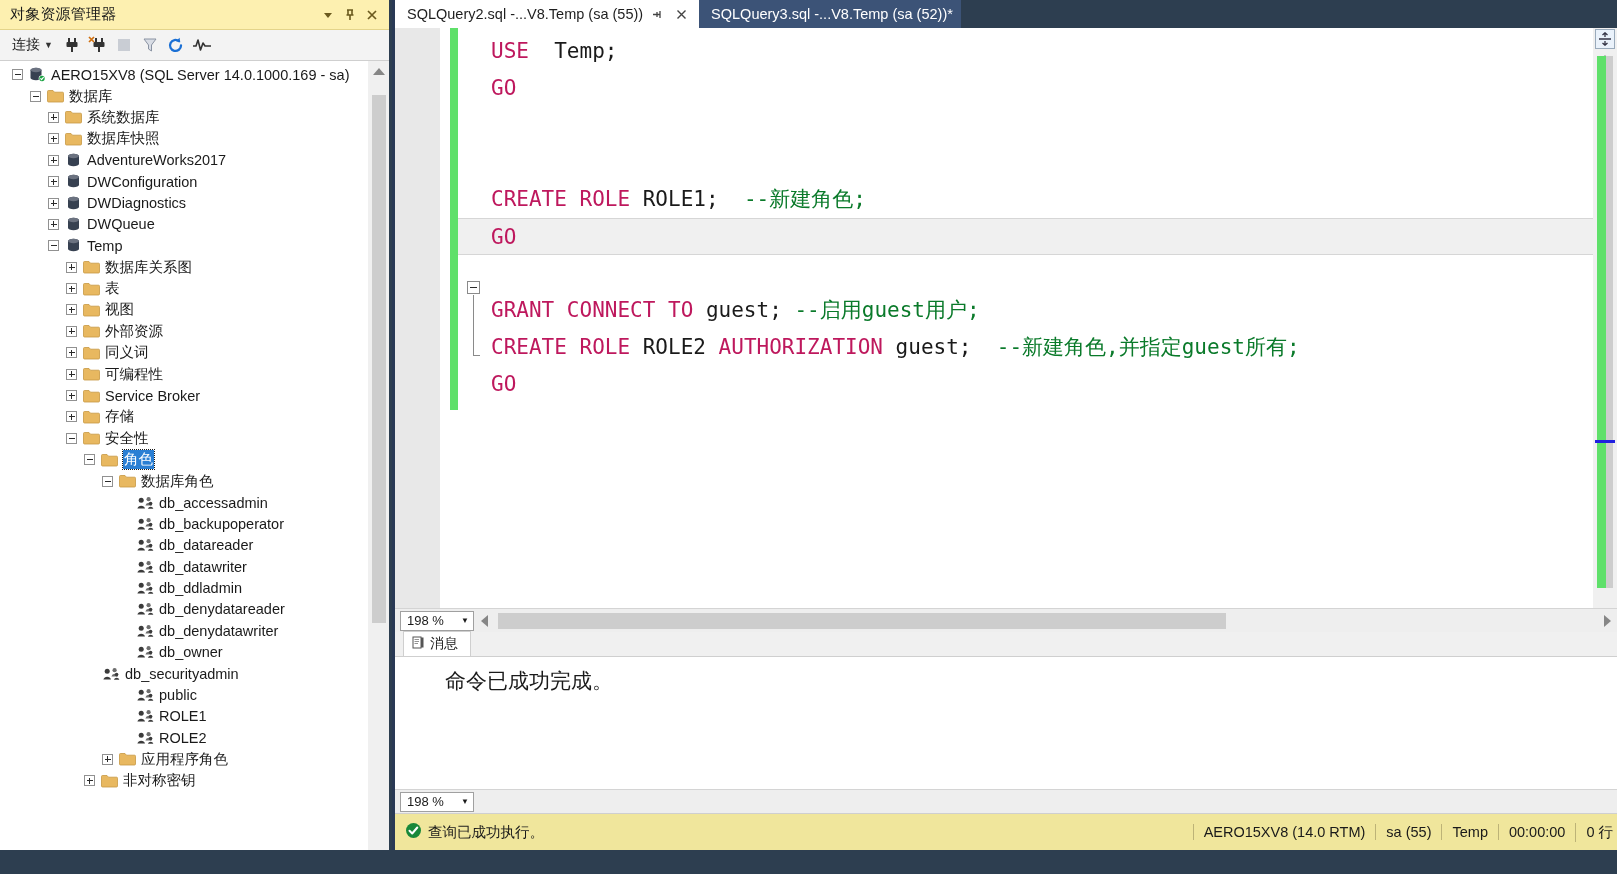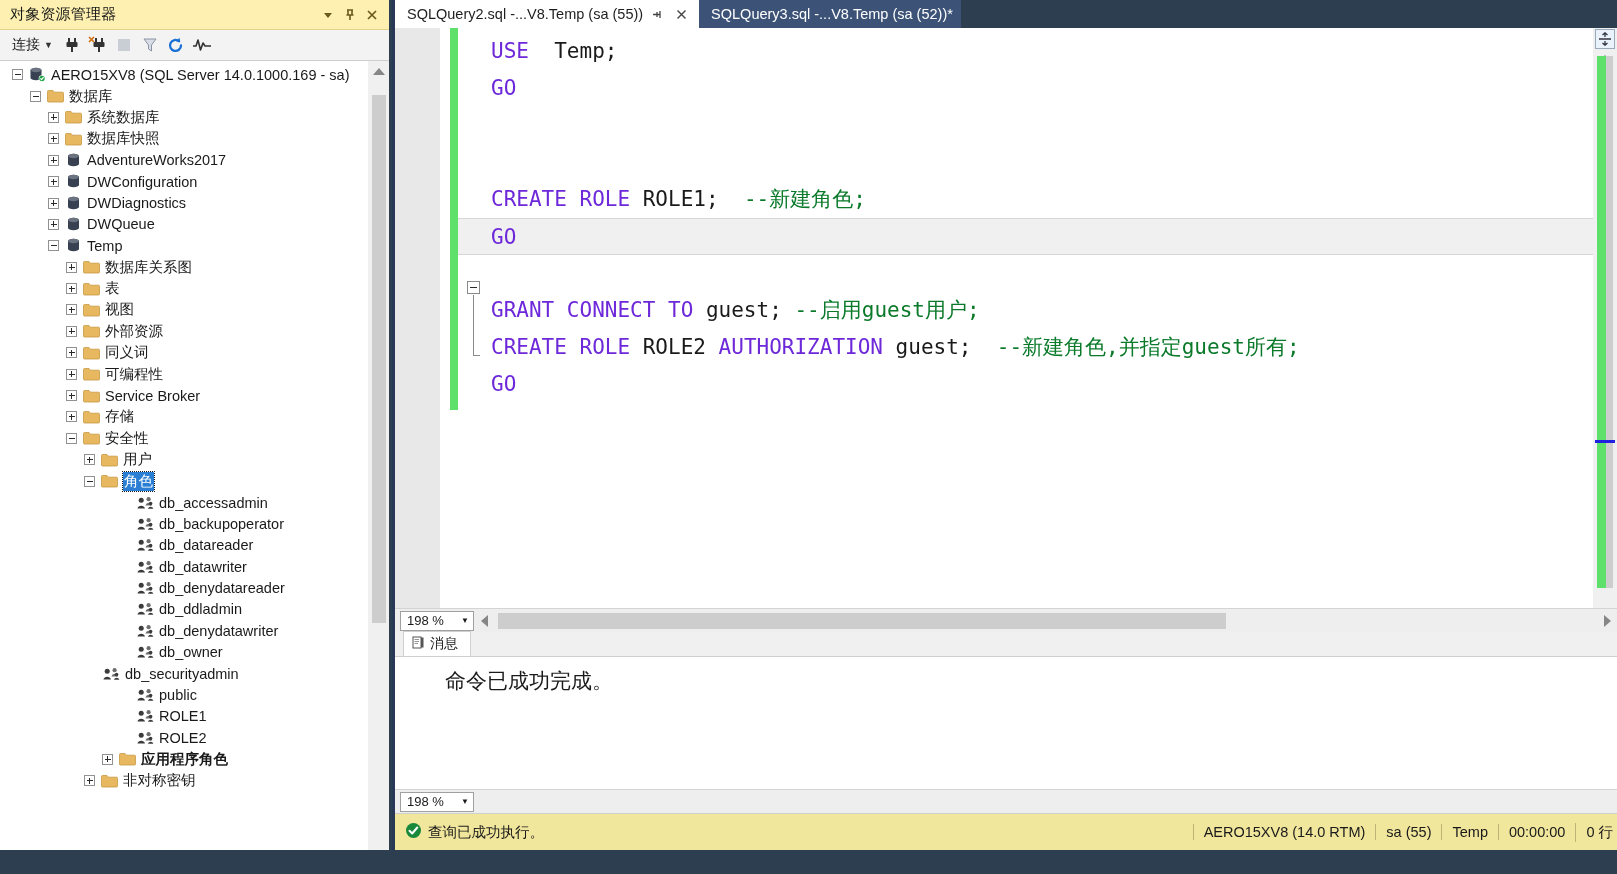--- a/index.html
+++ b/index.html
@@ -175,21 +175,21 @@
     line-height: 37px;
     padding-top: 5px;
   }
   .cl { height: 37px; white-space: pre; padding-left: 33px; position: relative; }
   .cl.current {
     background: #f0f0f0;
     border-top: 1px solid #d6d6d6;
     border-bottom: 1px solid #d6d6d6;
     margin-right: 0px;
   }
-  .kw { color: #6d28d9; }
+  .kw { color: #be185d; }
   .id { color: #1a1a1a; }
   .cm { color: #0a7a2a; }
   .cn { color: #1a1a1a; }
 
   
   #outline-glyphs { position: absolute; left: 0; top: 5px; width: 33px; height: 100%; }
   .outl-box {
     position: absolute; left: 9px; width: 13px; height: 13px;
     border: 1px solid #8a8a8a; background: #fff;
   }
@@ -523,38 +523,38 @@
           </div>
           <div class="node" style="padding-left: 66px;">
             <div class="twisty "></div>
             <div class="nicon">
               <svg width="17" height="14" viewBox="0 0 17 14">
                 <path d="M0.5 2.5 A1 1 0 0 1 1.5 1.5 H6 L7.5 3.2 H15.5 A1 1 0 0 1 16.5 4.2 V12 A1 1 0 0 1 15.5 13 H1.5 A1 1 0 0 1 0.5 12 Z" fill="#e8b860" stroke="#c69843" stroke-width=".8"></path>
               </svg>
             </div>
             <span class="nlabel">安全性</span>
           </div>
-          <div class="node" style="padding-left: 84px;">
-            <div class="twisty plus"></div>
-            <div class="nicon">
-              <svg width="17" height="14" viewBox="0 0 17 14">
-                <path d="M0.5 2.5 A1 1 0 0 1 1.5 1.5 H6 L7.5 3.2 H15.5 A1 1 0 0 1 16.5 4.2 V12 A1 1 0 0 1 15.5 13 H1.5 A1 1 0 0 1 0.5 12 Z" fill="#e8b860" stroke="#c69843" stroke-width=".8"></path>
-              </svg>
-            </div>
-            <span class="nlabel">用户</span>
-          </div>
           <div class="node selected" style="padding-left: 84px;">
             <div class="twisty "></div>
             <div class="nicon">
               <svg width="17" height="14" viewBox="0 0 17 14">
                 <path d="M0.5 2.5 A1 1 0 0 1 1.5 1.5 H6 L7.5 3.2 H15.5 A1 1 0 0 1 16.5 4.2 V12 A1 1 0 0 1 15.5 13 H1.5 A1 1 0 0 1 0.5 12 Z" fill="#e8b860" stroke="#c69843" stroke-width=".8"></path>
               </svg>
             </div>
             <span class="nlabel">角色</span>
           </div>
+          <div class="node" style="padding-left: 102px;">
+            <div class="twisty "></div>
+            <div class="nicon">
+              <svg width="17" height="14" viewBox="0 0 17 14">
+                <path d="M0.5 2.5 A1 1 0 0 1 1.5 1.5 H6 L7.5 3.2 H15.5 A1 1 0 0 1 16.5 4.2 V12 A1 1 0 0 1 15.5 13 H1.5 A1 1 0 0 1 0.5 12 Z" fill="#e8b860" stroke="#c69843" stroke-width=".8"></path>
+              </svg>
+            </div>
+            <span class="nlabel">数据库角色</span>
+          </div>
           <div class="node" style="padding-left: 120px;">
             <div class="twisty none"></div>
             <div class="nicon">
               <svg width="17" height="14" viewBox="0 0 17 14">
                 <circle cx="4.2" cy="4.2" r="2.5" fill="#3b3b3b"></circle>
                 <path d="M0.4 12.5 A4 4 0 0 1 8 12.5 Z" fill="#3b3b3b"></path>
                 <circle cx="11.6" cy="3.2" r="2.1" fill="#6e6e6e"></circle>
                 <path d="M8.4 9.4 A3.4 3.4 0 0 1 15 9.4 Z" fill="#6e6e6e"></path>
                 <circle cx="13.6" cy="7.6" r="1.8" fill="#3b3b3b"></circle>
                 <path d="M10.9 12.8 A2.9 2.9 0 0 1 16.4 12.8 Z" fill="#3b3b3b"></path>
@@ -609,48 +609,48 @@
             <div class="nicon">
               <svg width="17" height="14" viewBox="0 0 17 14">
                 <circle cx="4.2" cy="4.2" r="2.5" fill="#3b3b3b"></circle>
                 <path d="M0.4 12.5 A4 4 0 0 1 8 12.5 Z" fill="#3b3b3b"></path>
                 <circle cx="11.6" cy="3.2" r="2.1" fill="#6e6e6e"></circle>
                 <path d="M8.4 9.4 A3.4 3.4 0 0 1 15 9.4 Z" fill="#6e6e6e"></path>
                 <circle cx="13.6" cy="7.6" r="1.8" fill="#3b3b3b"></circle>
                 <path d="M10.9 12.8 A2.9 2.9 0 0 1 16.4 12.8 Z" fill="#3b3b3b"></path>
               </svg>
             </div>
+            <span class="nlabel">db_ddladmin</span>
+          </div>
+          <div class="node" style="padding-left: 120px;">
+            <div class="twisty none"></div>
+            <div class="nicon">
+              <svg width="17" height="14" viewBox="0 0 17 14">
+                <circle cx="4.2" cy="4.2" r="2.5" fill="#3b3b3b"></circle>
+                <path d="M0.4 12.5 A4 4 0 0 1 8 12.5 Z" fill="#3b3b3b"></path>
+                <circle cx="11.6" cy="3.2" r="2.1" fill="#6e6e6e"></circle>
+                <path d="M8.4 9.4 A3.4 3.4 0 0 1 15 9.4 Z" fill="#6e6e6e"></path>
+                <circle cx="13.6" cy="7.6" r="1.8" fill="#3b3b3b"></circle>
+                <path d="M10.9 12.8 A2.9 2.9 0 0 1 16.4 12.8 Z" fill="#3b3b3b"></path>
+              </svg>
+            </div>
             <span class="nlabel">db_denydatareader</span>
           </div>
           <div class="node" style="padding-left: 120px;">
             <div class="twisty none"></div>
             <div class="nicon">
               <svg width="17" height="14" viewBox="0 0 17 14">
                 <circle cx="4.2" cy="4.2" r="2.5" fill="#3b3b3b"></circle>
                 <path d="M0.4 12.5 A4 4 0 0 1 8 12.5 Z" fill="#3b3b3b"></path>
                 <circle cx="11.6" cy="3.2" r="2.1" fill="#6e6e6e"></circle>
                 <path d="M8.4 9.4 A3.4 3.4 0 0 1 15 9.4 Z" fill="#6e6e6e"></path>
                 <circle cx="13.6" cy="7.6" r="1.8" fill="#3b3b3b"></circle>
                 <path d="M10.9 12.8 A2.9 2.9 0 0 1 16.4 12.8 Z" fill="#3b3b3b"></path>
               </svg>
             </div>
-            <span class="nlabel">db_ddladmin</span>
-          </div>
-          <div class="node" style="padding-left: 120px;">
-            <div class="twisty none"></div>
-            <div class="nicon">
-              <svg width="17" height="14" viewBox="0 0 17 14">
-                <circle cx="4.2" cy="4.2" r="2.5" fill="#3b3b3b"></circle>
-                <path d="M0.4 12.5 A4 4 0 0 1 8 12.5 Z" fill="#3b3b3b"></path>
-                <circle cx="11.6" cy="3.2" r="2.1" fill="#6e6e6e"></circle>
-                <path d="M8.4 9.4 A3.4 3.4 0 0 1 15 9.4 Z" fill="#6e6e6e"></path>
-                <circle cx="13.6" cy="7.6" r="1.8" fill="#3b3b3b"></circle>
-                <path d="M10.9 12.8 A2.9 2.9 0 0 1 16.4 12.8 Z" fill="#3b3b3b"></path>
-              </svg>
-            </div>
             <span class="nlabel">db_denydatawriter</span>
           </div>
           <div class="node" style="padding-left: 120px;">
             <div class="twisty none"></div>
             <div class="nicon">
               <svg width="17" height="14" viewBox="0 0 17 14">
                 <circle cx="4.2" cy="4.2" r="2.5" fill="#3b3b3b"></circle>
                 <path d="M0.4 12.5 A4 4 0 0 1 8 12.5 Z" fill="#3b3b3b"></path>
                 <circle cx="11.6" cy="3.2" r="2.1" fill="#6e6e6e"></circle>
                 <path d="M8.4 9.4 A3.4 3.4 0 0 1 15 9.4 Z" fill="#6e6e6e"></path>
@@ -709,21 +709,21 @@
                 <circle cx="4.2" cy="4.2" r="2.5" fill="#3b3b3b"></circle>
                 <path d="M0.4 12.5 A4 4 0 0 1 8 12.5 Z" fill="#3b3b3b"></path>
                 <circle cx="11.6" cy="3.2" r="2.1" fill="#6e6e6e"></circle>
                 <path d="M8.4 9.4 A3.4 3.4 0 0 1 15 9.4 Z" fill="#6e6e6e"></path>
                 <circle cx="13.6" cy="7.6" r="1.8" fill="#3b3b3b"></circle>
                 <path d="M10.9 12.8 A2.9 2.9 0 0 1 16.4 12.8 Z" fill="#3b3b3b"></path>
               </svg>
             </div>
             <span class="nlabel">ROLE2</span>
           </div>
-          <div class="node" style="padding-left: 102px; font-weight: bold;">
+          <div class="node" style="padding-left: 102px;">
             <div class="twisty plus"></div>
             <div class="nicon">
               <svg width="17" height="14" viewBox="0 0 17 14">
                 <path d="M0.5 2.5 A1 1 0 0 1 1.5 1.5 H6 L7.5 3.2 H15.5 A1 1 0 0 1 16.5 4.2 V12 A1 1 0 0 1 15.5 13 H1.5 A1 1 0 0 1 0.5 12 Z" fill="#e8b860" stroke="#c69843" stroke-width=".8"></path>
               </svg>
             </div>
             <span class="nlabel">应用程序角色</span>
           </div>
           <div class="node" style="padding-left: 84px;">
             <div class="twisty plus"></div>

